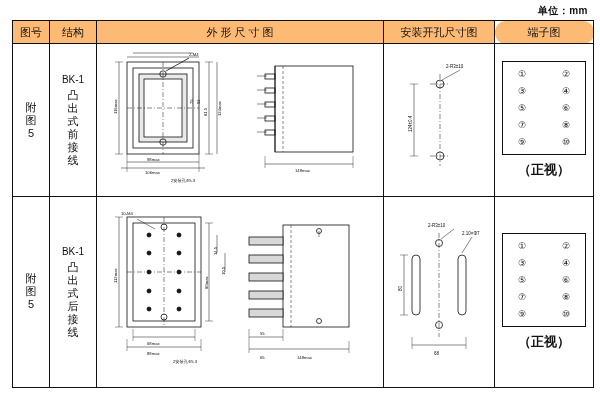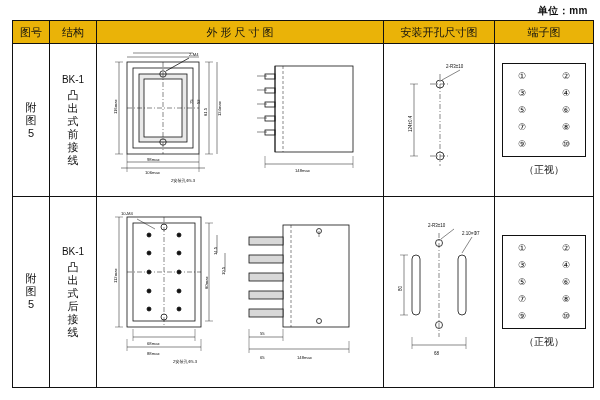--- a/index.html
+++ b/index.html
@@ -31,27 +31,27 @@
   table.main td, table.main th{
     border:1px solid #111;
     padding:0;
     text-align:center;
     vertical-align:middle;
     font-weight:normal;
   }
   .hdr{
     height:22px;
     font-size:11px;
-    background:#eab308;
+    background:#fdba74;
   }
   .col-no{width:36px;}
   .col-struct{width:46px;}
   .col-outline{width:286px;}
   .col-mount{width:110px;}
-  .col-term{width:98px;}
+  .col-term{width:98px;border-radius:11px;}
 
   .vtext{
     font-size:11px;
     line-height:13px;
     letter-spacing:0px;
     display:flex;
     flex-direction:column;
     align-items:center;
     justify-content:center;
     height:100%;
@@ -84,22 +84,23 @@
     gap:5px 14px;
     justify-items:center;
   }
   .term-grid div{
     font-size:9px;
     width:12px;height:12px;
     line-height:12px;
     text-align:center;
   }
   .front-label{
-    font-size:10px;
+    font-size:13px;
     margin-top:6px;
+    font-weight:bold;
   }
 </style>
 </head>
 <body>
 
 <div class="unit">单位：mm</div>
 
 <table class="main">
   <tbody>
       <tr>

